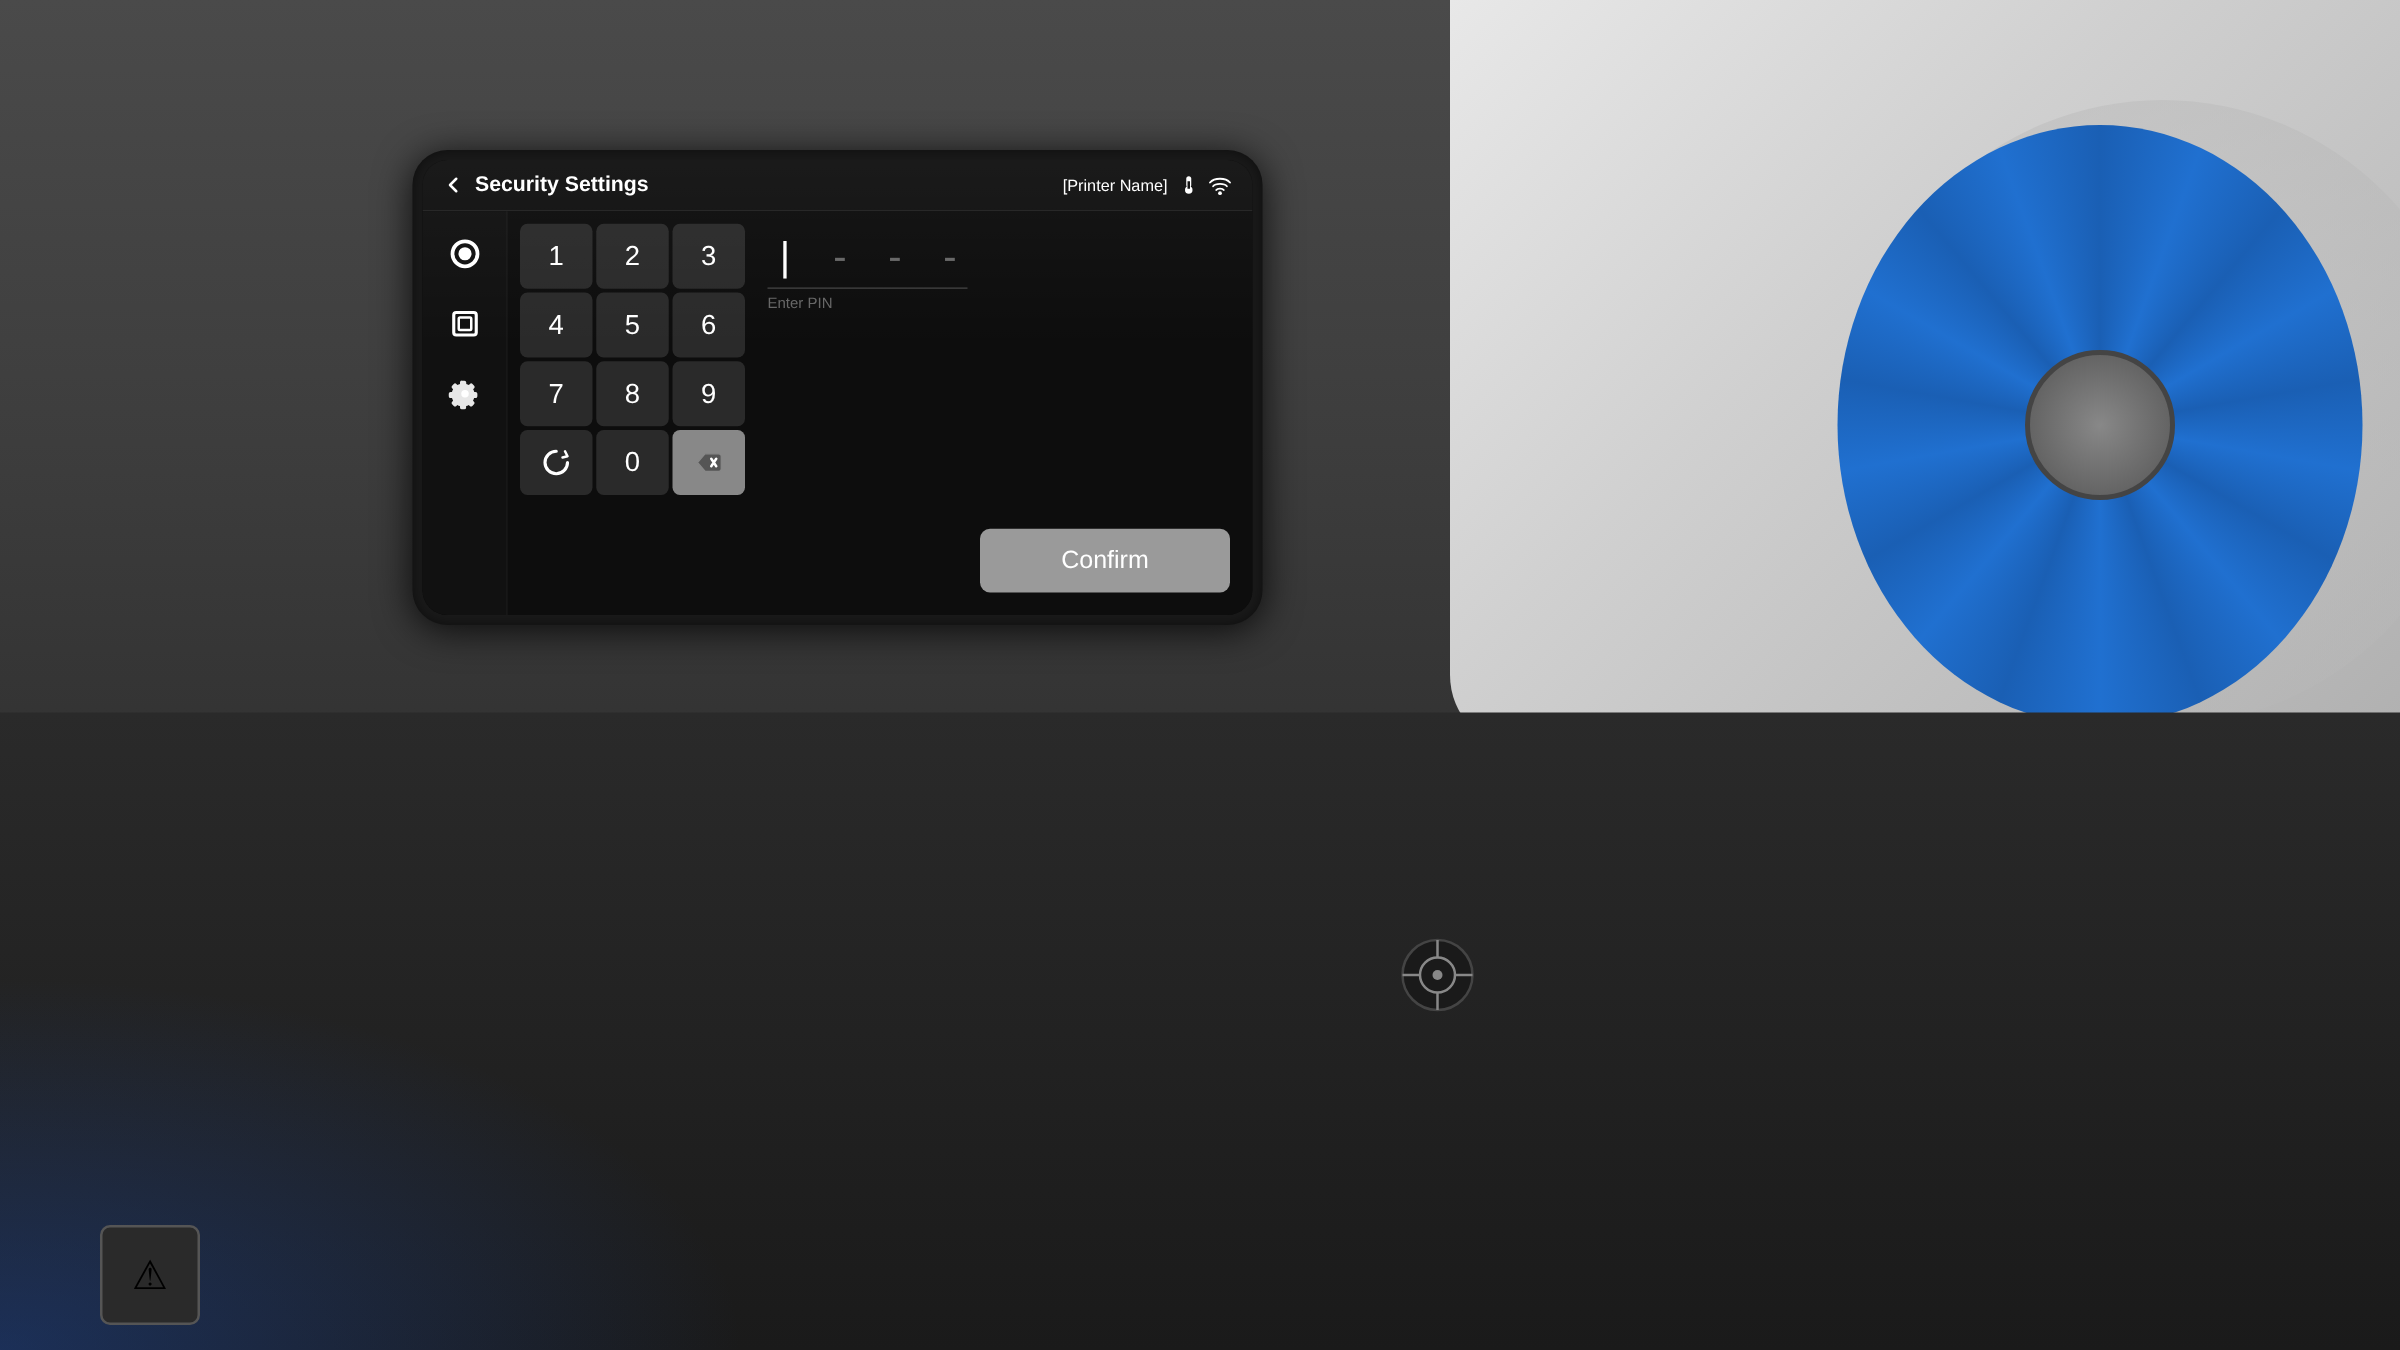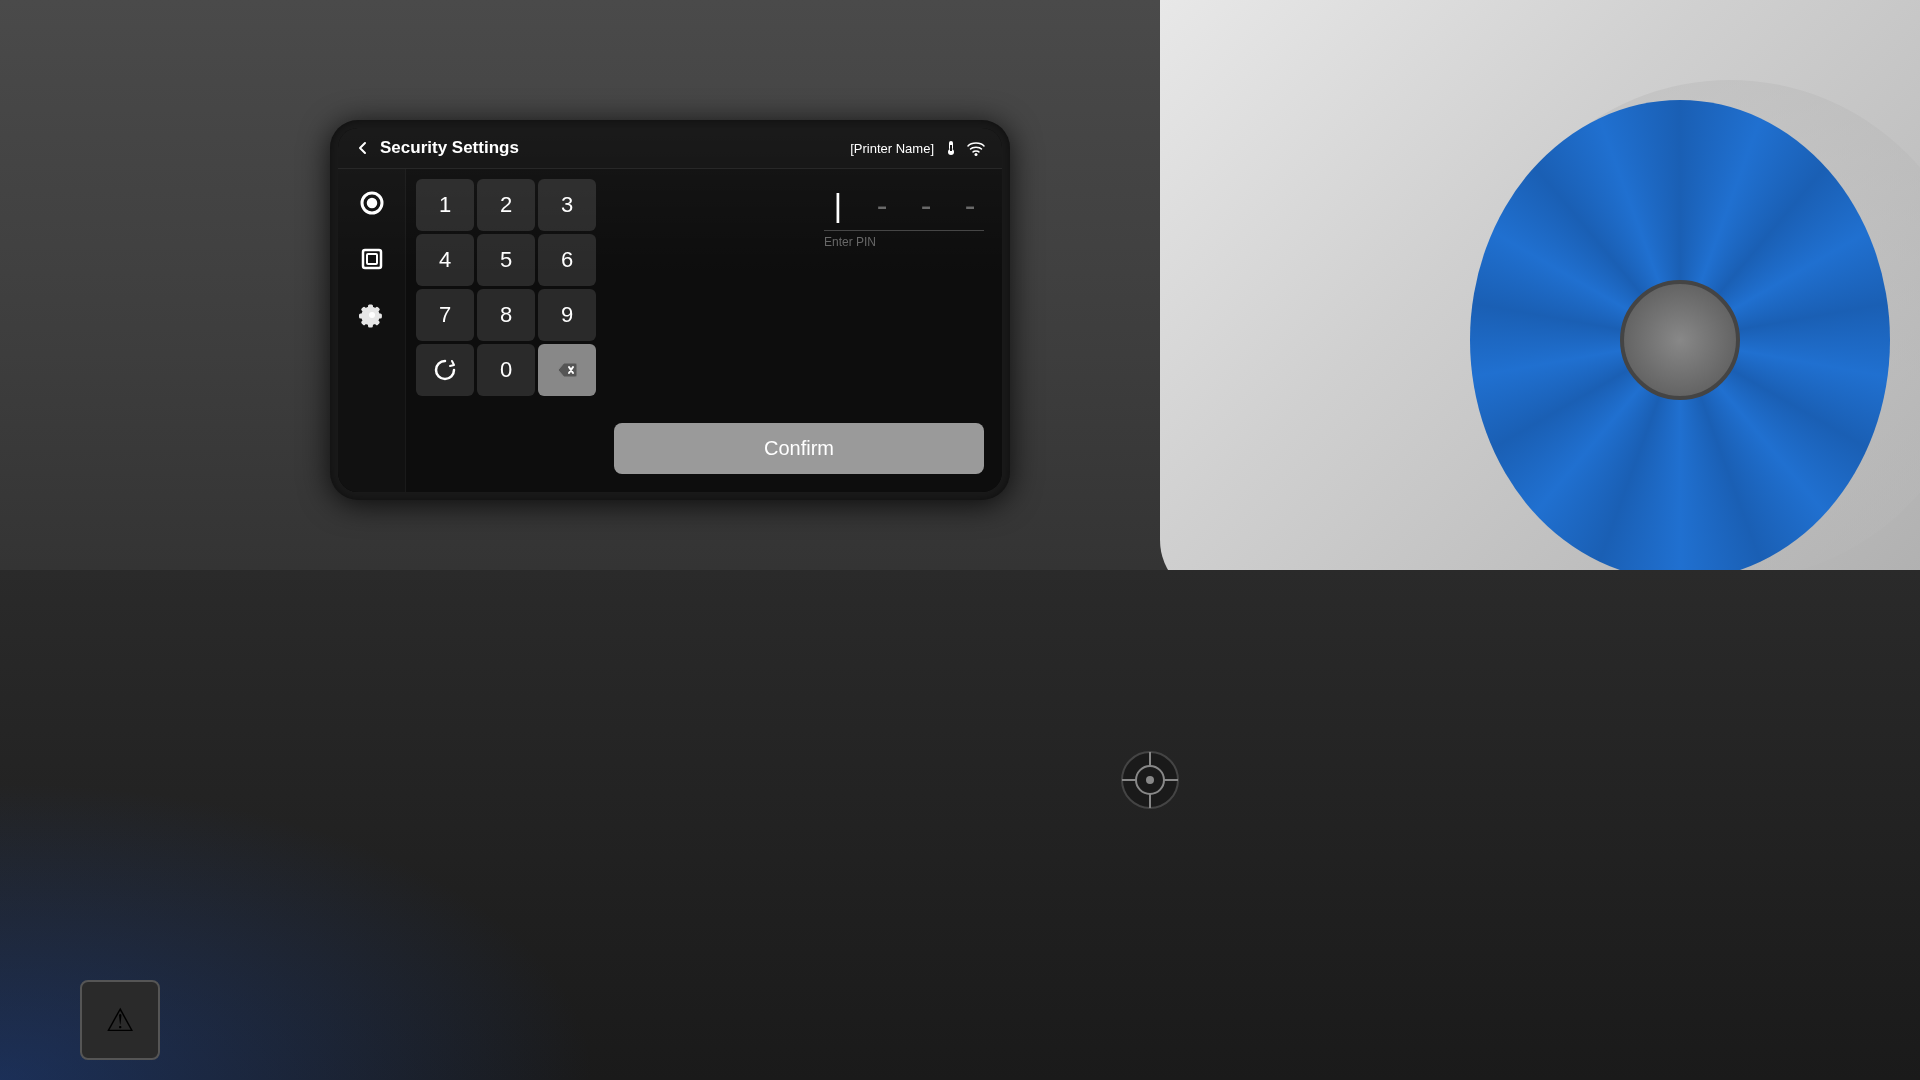--- a/index.html
+++ b/index.html
@@ -273,24 +273,23 @@
 
     .num-btn.delete-btn {
       background: #888;
       font-size: 16px;
     }
 
     
     .pin-area {
       flex: 1;
       display: flex;
-      flex-direction: column;
+      flex-direction: row;
       padding: 8px;
       gap: 10px;
-      align-items: flex-end;
     }
 
     .pin-display {
       display: flex;
       align-items: flex-end;
       gap: 16px;
       padding-bottom: 6px;
       border-bottom: 1px solid #444;
     }
 

